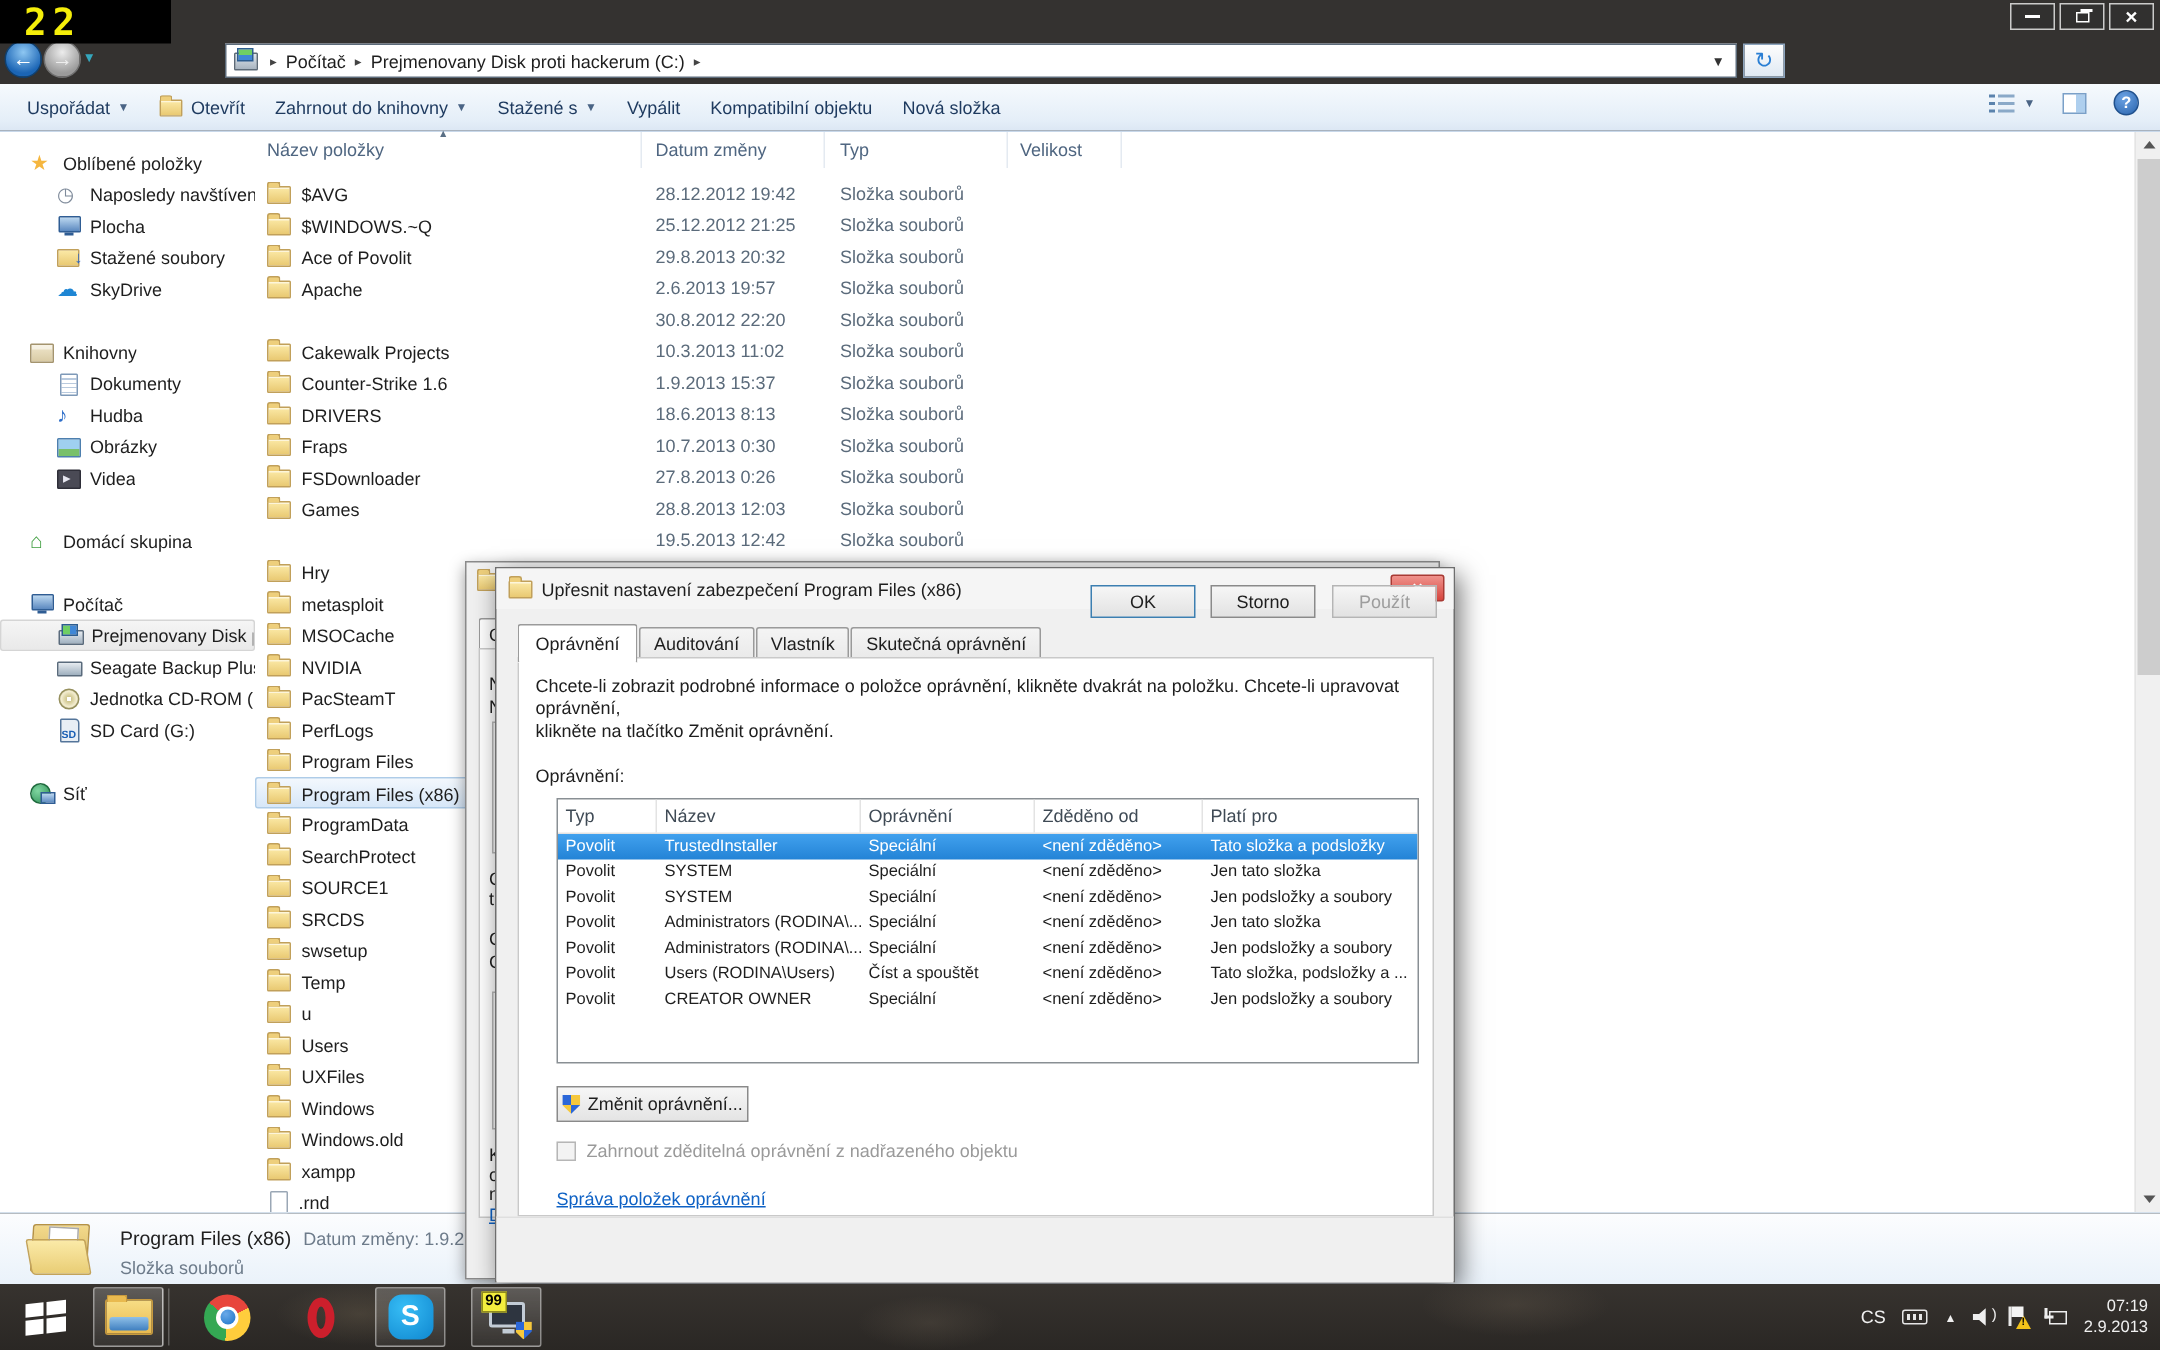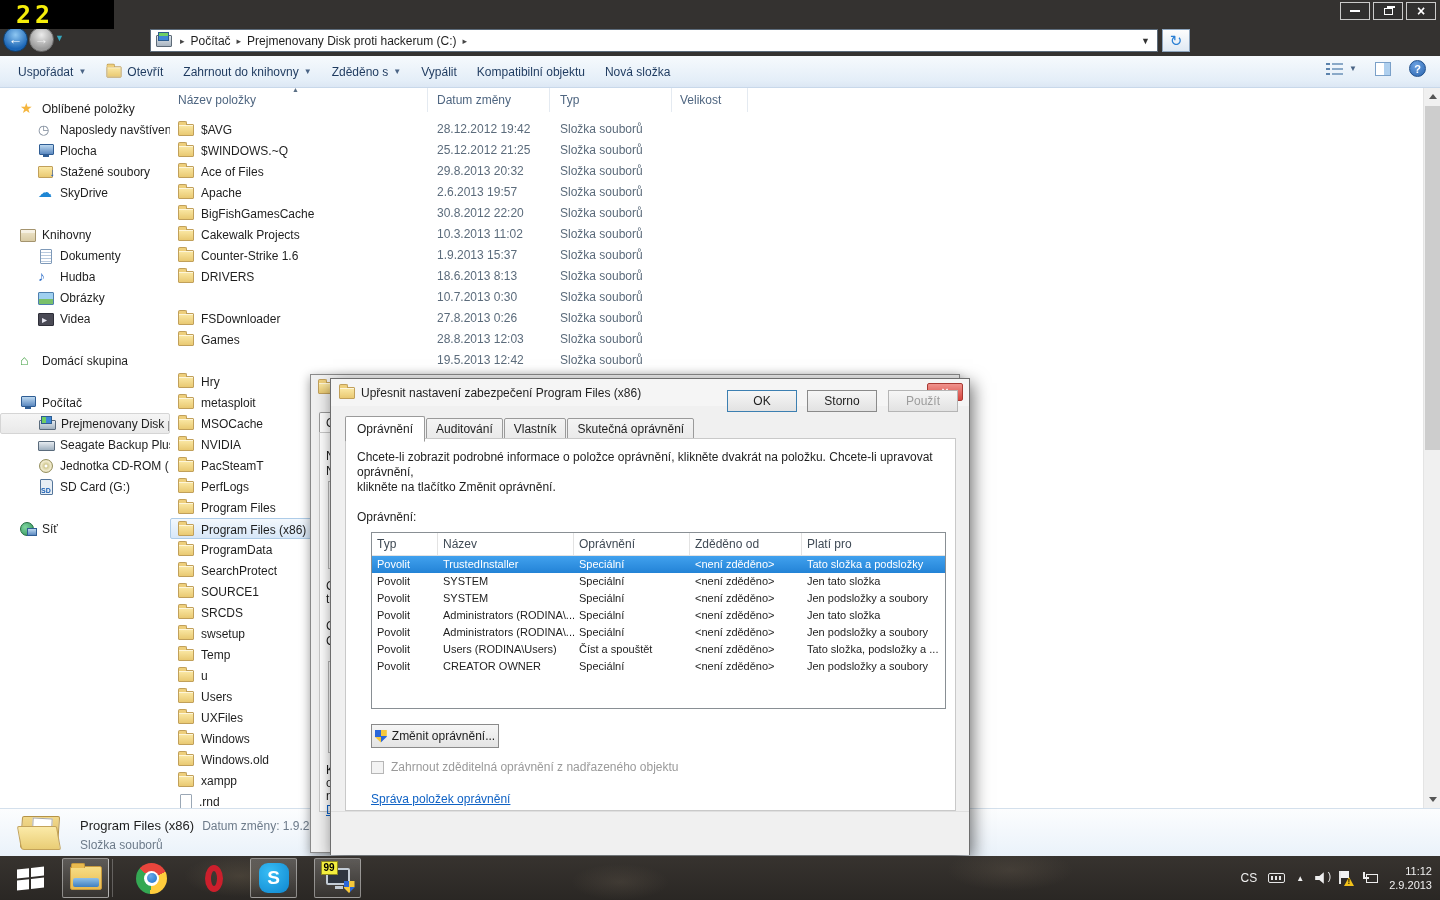--- a/index.html
+++ b/index.html
@@ -332,21 +332,21 @@
         <span data-name="toolbar-button-label">Otevřít</span>
 
       </div>
       <div class="tbtn" data-name="toolbar-button">
 
         <span data-name="toolbar-button-label">Zahrnout do knihovny</span>
         <span class="dd" data-name="chevron-down-icon"></span>
       </div>
       <div class="tbtn" data-name="toolbar-button">
 
-        <span data-name="toolbar-button-label">Zděděno s</span>
+        <span data-name="toolbar-button-label">Stažené s</span>
         <span class="dd" data-name="chevron-down-icon"></span>
       </div>
       <div class="tbtn" data-name="toolbar-button">
 
         <span data-name="toolbar-button-label">Vypálit</span>
 
       </div>
       <div class="tbtn" data-name="toolbar-button">
 
         <span data-name="toolbar-button-label">Kompatibilní objektu</span>
@@ -402,40 +402,35 @@
 
           <span data-name="file-name">$WINDOWS.~Q</span>
         </span>
         <span class="fdate" data-name="file-date">25.12.2012 21:25</span>
         <span class="ftype" data-name="file-type">Složka souborů</span>
       </div>
       <div class="frow" data-name="file-row">
         <span class="fname">
           <span class="fold" data-name="folder-icon"></span>
 
-          <span data-name="file-name">Ace of Files</span>
+          <span data-name="file-name">Ace of Povolit</span>
         </span>
         <span class="fdate" data-name="file-date">29.8.2013 20:32</span>
         <span class="ftype" data-name="file-type">Složka souborů</span>
       </div>
       <div class="frow" data-name="file-row">
         <span class="fname">
           <span class="fold" data-name="folder-icon"></span>
 
           <span data-name="file-name">Apache</span>
         </span>
         <span class="fdate" data-name="file-date">2.6.2013 19:57</span>
         <span class="ftype" data-name="file-type">Složka souborů</span>
       </div>
       <div class="frow" data-name="file-row">
-        <span class="fname">
-          <span class="fold" data-name="folder-icon"></span>
-
-          <span data-name="file-name">BigFishGamesCache</span>
-        </span>
         <span class="fdate" data-name="file-date">30.8.2012 22:20</span>
         <span class="ftype" data-name="file-type">Složka souborů</span>
       </div>
       <div class="frow" data-name="file-row">
         <span class="fname">
           <span class="fold" data-name="folder-icon"></span>
 
           <span data-name="file-name">Cakewalk Projects</span>
         </span>
         <span class="fdate" data-name="file-date">10.3.2013 11:02</span>
@@ -453,20 +448,25 @@
       <div class="frow" data-name="file-row">
         <span class="fname">
           <span class="fold" data-name="folder-icon"></span>
 
           <span data-name="file-name">DRIVERS</span>
         </span>
         <span class="fdate" data-name="file-date">18.6.2013 8:13</span>
         <span class="ftype" data-name="file-type">Složka souborů</span>
       </div>
       <div class="frow" data-name="file-row">
+        <span class="fname">
+          <span class="fold" data-name="folder-icon"></span>
+
+          <span data-name="file-name">Fraps</span>
+        </span>
         <span class="fdate" data-name="file-date">10.7.2013 0:30</span>
         <span class="ftype" data-name="file-type">Složka souborů</span>
       </div>
       <div class="frow" data-name="file-row">
         <span class="fname">
           <span class="fold" data-name="folder-icon"></span>
 
           <span data-name="file-name">FSDownloader</span>
         </span>
         <span class="fdate" data-name="file-date">27.8.2013 0:26</span>
@@ -928,19 +928,19 @@
   <div class="tray" data-name="system-tray">
     <span data-name="language-indicator">CS</span>
     <span class="kb" data-name="keyboard-icon"></span>
     <span class="tray-up" data-name="show-hidden-icons-button"></span>
     <span class="spk" data-name="speaker-icon"></span>
     <span class="flag" data-name="action-center-flag-icon">
         <span class="warn"></span>
       </span>
     <span class="net" data-name="network-icon"></span>
     <div class="clock" data-name="clock">
-      <div data-name="tray-time">11:12</div>
+      <div data-name="tray-time">07:19</div>
       <div data-name="tray-date">2.9.2013</div>
     </div>
   </div>
 
   <div class="fps" data-name="fps-counter">22</div>
 </div>
 
 </body></html>

